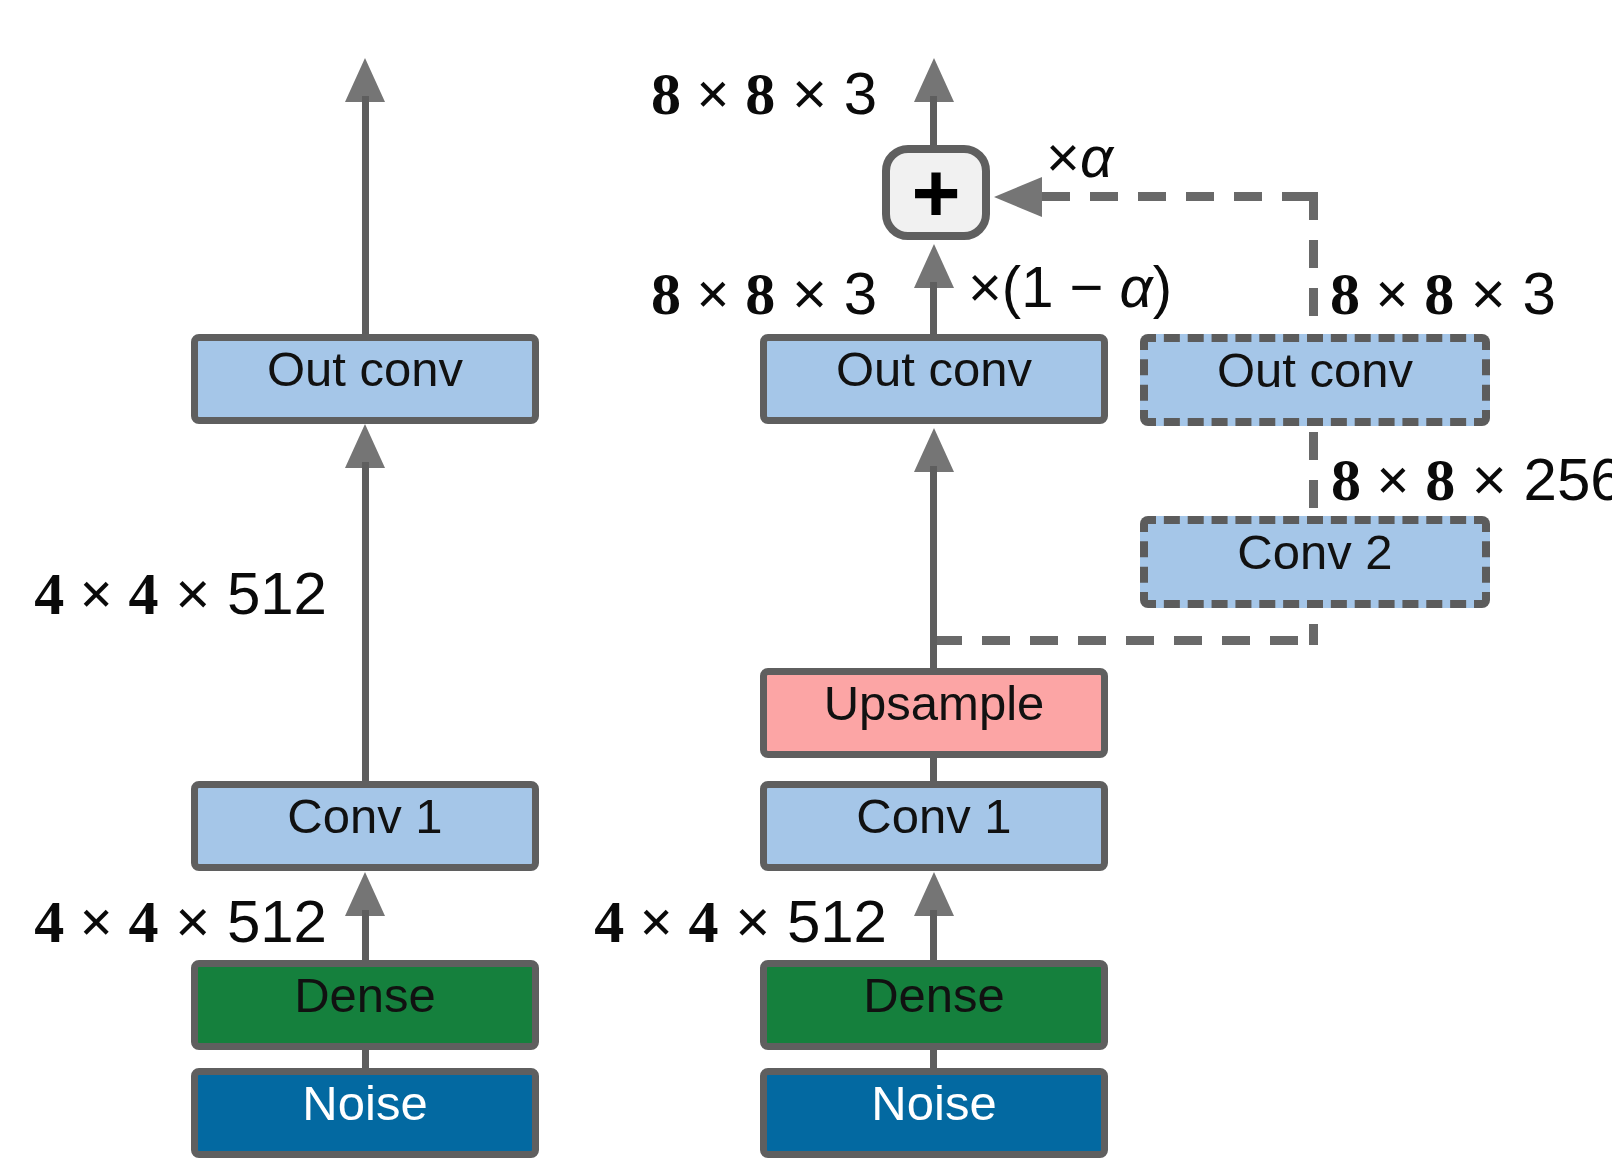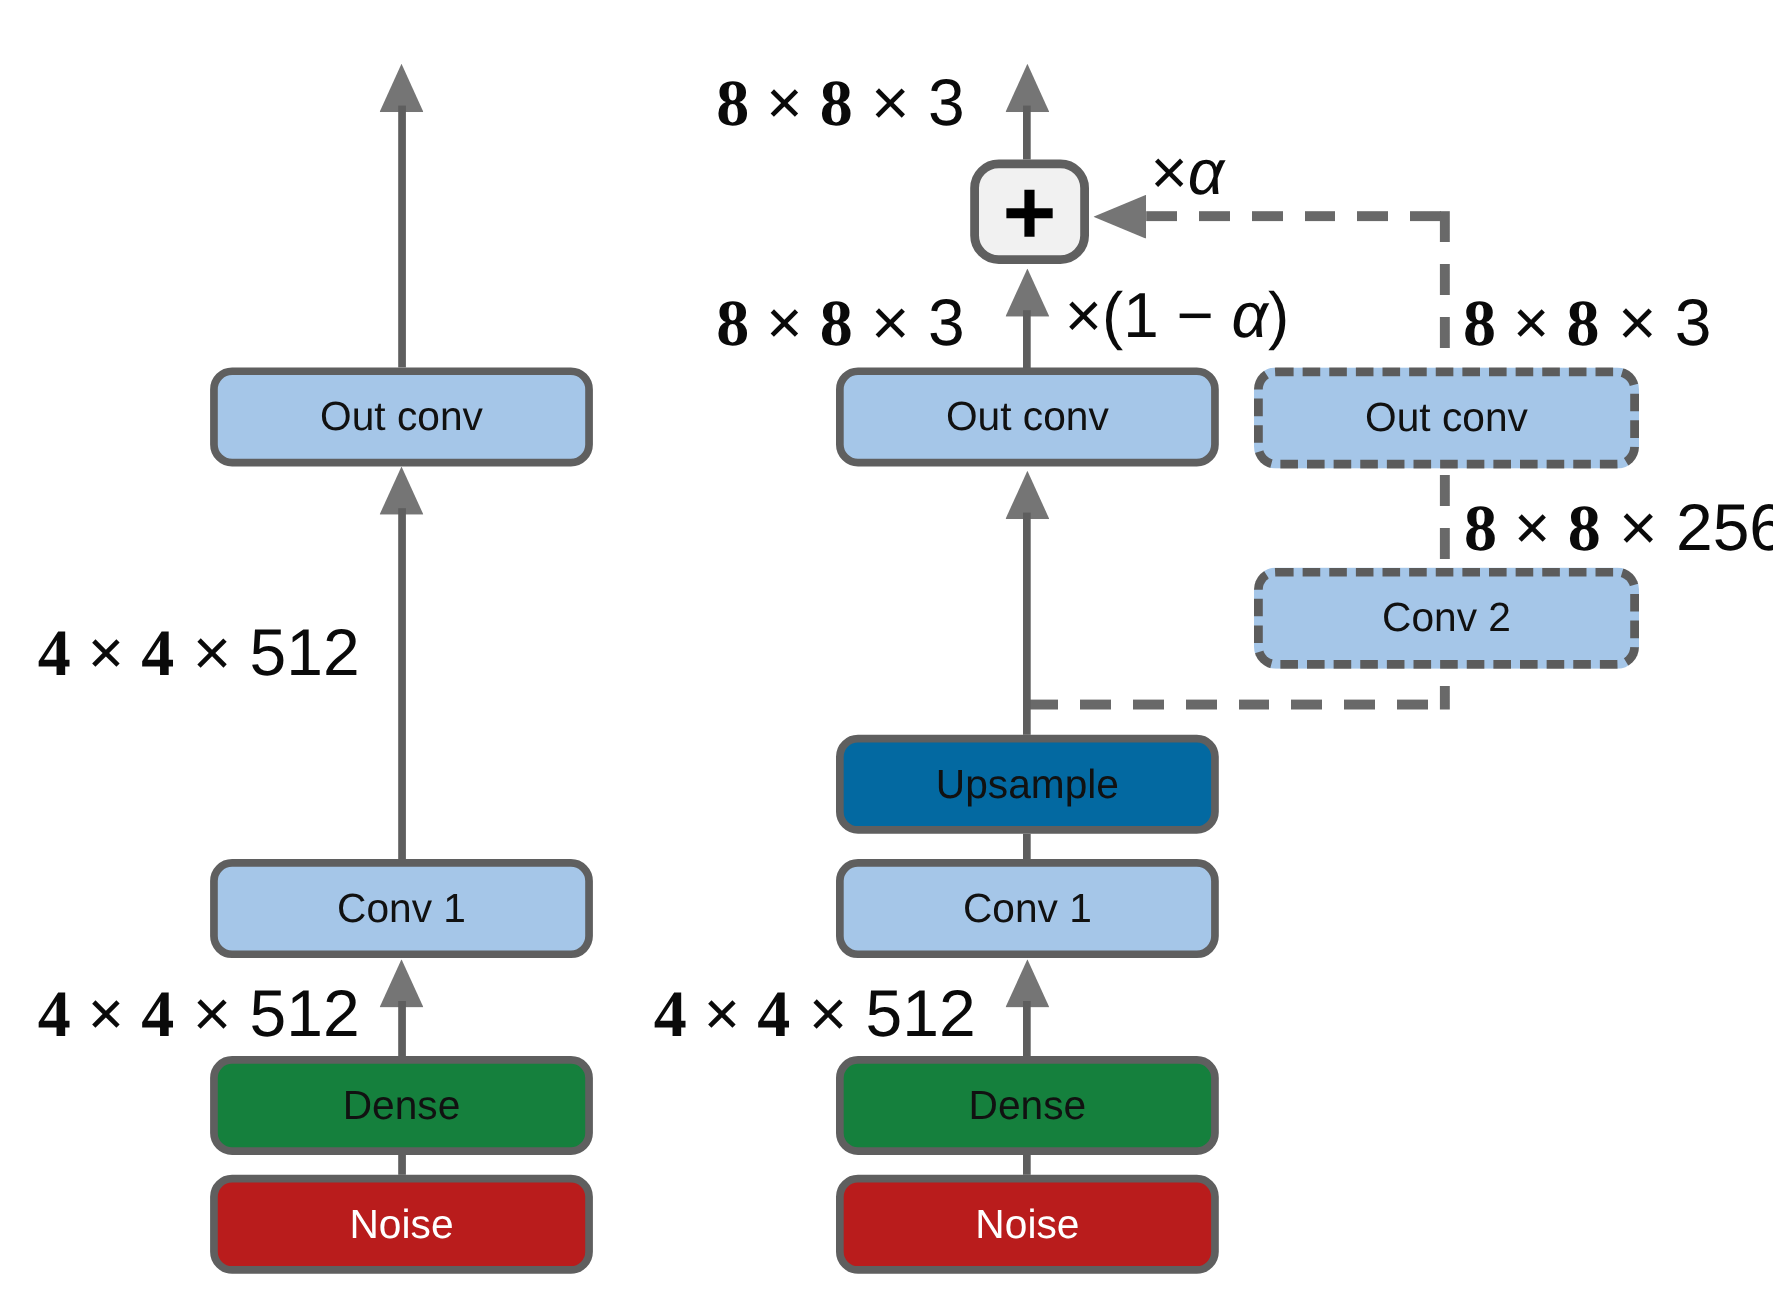--- a/index.html
+++ b/index.html
@@ -9,29 +9,29 @@
     background:#ffffff;
     font-family:"Liberation Sans", sans-serif;
     overflow:hidden;
   }
   
   .box{
     position:absolute;
     box-sizing:border-box;
     width:348px;height:90px;
     border:7px solid #5f5f5f;
-    border-radius:20px;
-    display:flex;align-items:center;justify-content:center;
-    font-size:37px;color:#111;
+    border-radius:8px;
+    display:flex;justify-content:center;
+    font-size:49px;color:#111;
     z-index:3;
   }
   .box.blue{background:#a5c6e8;}
   .box.lightblue{background:#15803d;}
-  .box.pink{background:#0369a1;}
-  .box.gray{background:#b91c1c;color:#ffffff;}
+  .box.pink{background:#fca5a5;}
+  .box.gray{background:#0369a1;color:#ffffff;}
   .box.dashed{
     width:350px;height:92px;
     border:8px dashed #5c5c5c;
     background:#a5c6e8;
   }
   .plusbox{
     position:absolute;
     box-sizing:border-box;
     left:882px;top:145px;width:108px;height:95px;
     border:8px solid #5f5f5f;border-radius:26px;

